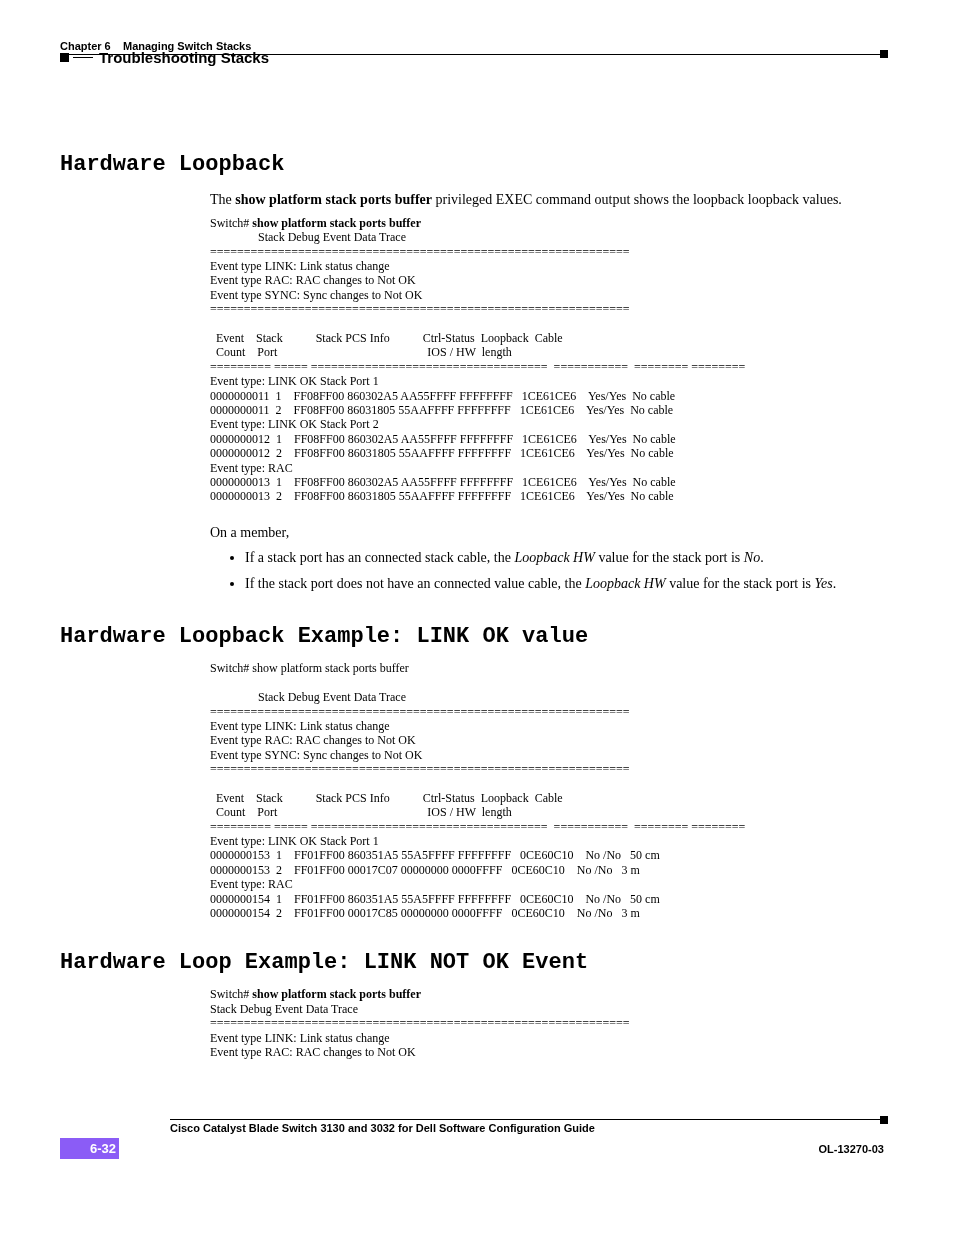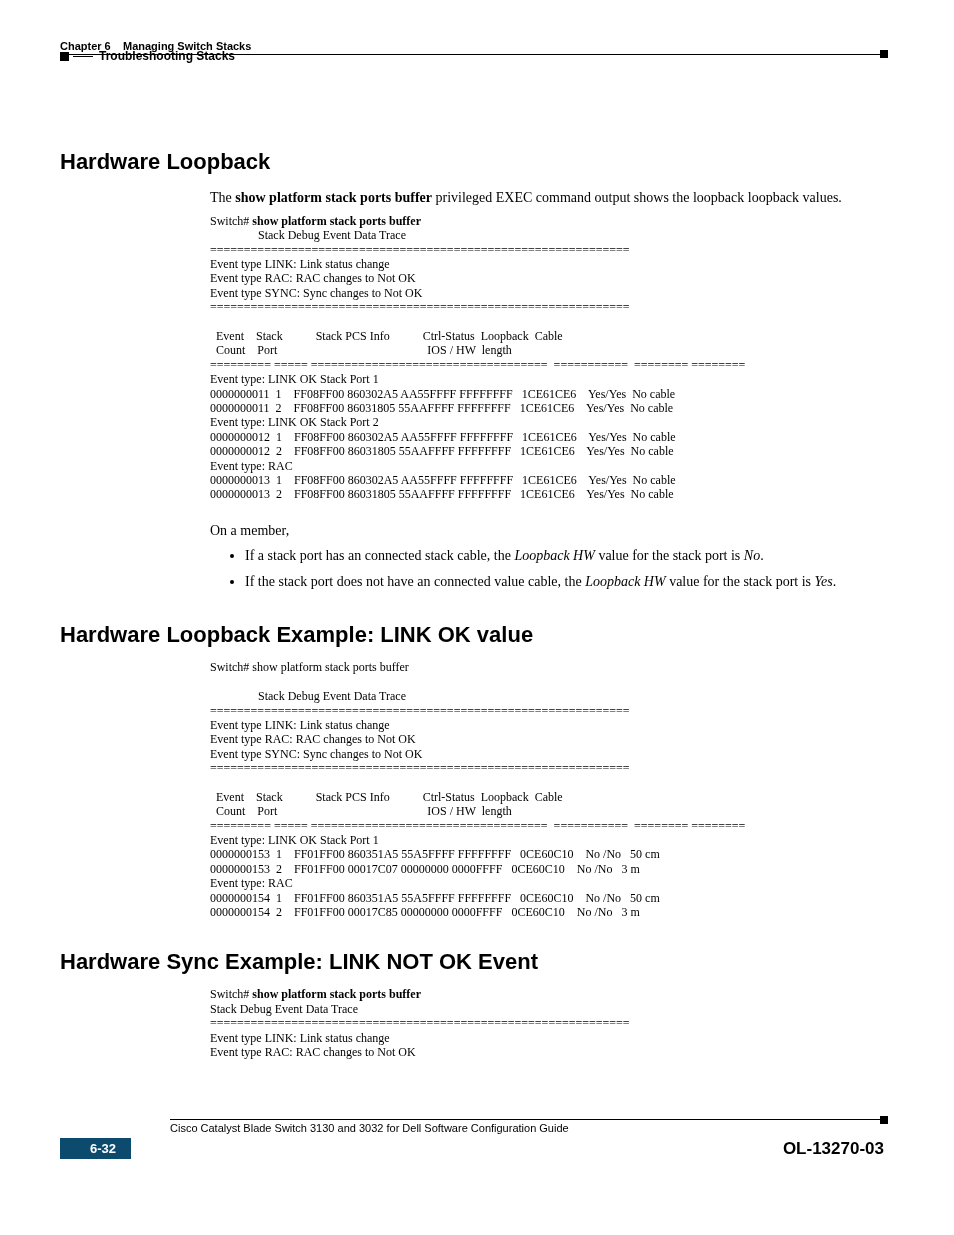--- a/index.html
+++ b/index.html
@@ -37,21 +37,21 @@
   }
   .header-rule .right-cap {
     position: absolute;
     right: -4px;
     top: -5px;
     width: 8px;
     height: 8px;
     background: black;
   }
   h1 {
-    font-family: Liberation Sans, sans-serif;
+    font-family: Liberation Mono, monospace;
     font-size: 22px;
     font-weight: bold;
     margin: 30px 0 12px 0;
   }
   .body-text {
     margin-left: 150px;
     margin-bottom: 6px;
     line-height: 1.35;
   }
   .bold-inline {
@@ -90,60 +90,60 @@
     position: absolute;
     right: -4px;
     top: -4px;
     width: 8px;
     height: 8px;
     background: black;
   }
   .footer-title {
     font-family: Arial, sans-serif;
     font-size: 11px;
-    font-weight: normal;
+    font-weight: bold;
     text-align: left;
     margin-left: 110px;
     margin-top: 2px;
   }
   .footer-bottom {
     display: flex;
     align-items: center;
     justify-content: space-between;
     margin-top: 4px;
   }
   .page-badge {
-    background: #0c4a6e;
+    background: #8b5cf6;
     color: white;
     font-family: Arial, sans-serif;
     font-size: 13px;
     font-weight: bold;
-    padding: 3px 15px 3px 30px;
+    padding: 3px 3px 3px 30px;
   }
   .doc-id {
     font-family: Arial, sans-serif;
-    font-size: 17px;
+    font-size: 11px;
     font-weight: bold;
   }
 </style>
 </head>
 <body>
 
 <div class="top-header">
   <div class="right-block">
     <span class="chap">Chapter 6</span>
     &nbsp;&nbsp;
     <span class="chap">Managing Switch Stacks</span>
   </div>
 </div>
 <div class="header-rule">
   <div class="right-cap"></div>
 </div>
 <div style="position:relative; top:-56px;">
-  <div class="left-block" style="display:flex;align-items:center;font-size:12px;font-weight:bold;font-family:Arial,sans-serif;">
+  <div class="left-block" style="display:flex;align-items:center;font-size:15px;font-weight:bold;font-family:Arial,sans-serif;">
     <div class="black-square"></div>
     <div style="width:20px;border-top:1px solid black;margin-right:6px;"></div>
     <span>Troubleshooting Stacks</span>
   </div>
 </div>
 
 <h1>Hardware Loopback</h1>
 
 <p class="body-text">
   <span>The </span><span class="bold-inline">show platform stack ports buffer</span><span> privileged EXEC command output shows the loopback loopback values.</span>
@@ -195,21 +195,21 @@
   Event    Stack           Stack PCS Info           Ctrl-Status  Loopback  Cable
   Count    Port                                                  IOS / HW  length
 ========= ===== ===================================  ===========  ======== ========
 Event type: LINK OK Stack Port 1
 0000000153  1    FF01FF00 860351A5 55A5FFFF FFFFFFFF   0CE60C10    No /No   50 cm
 0000000153  2    FF01FF00 00017C07 00000000 0000FFFF   0CE60C10    No /No   3 m
 Event type: RAC
 0000000154  1    FF01FF00 860351A5 55A5FFFF FFFFFFFF   0CE60C10    No /No   50 cm
 0000000154  2    FF01FF00 00017C85 00000000 0000FFFF   0CE60C10    No /No   3 m</pre>
 
-<h1>Hardware Sync Example: LINK NOT OK Event</h1>
+<h1>Hardware Loop Example: LINK NOT OK Event</h1>
 
 <pre><span>Switch# </span><span class="cmd">show platform stack ports buffer</span>
 <span>Stack Debug Event Data Trace
 ==============================================================
 Event type LINK: Link status change
 Event type RAC: RAC changes to Not OK</span></pre>
 
 <div class="footer">
   <div class="footer-rule">
     <div class="right-cap"></div>

